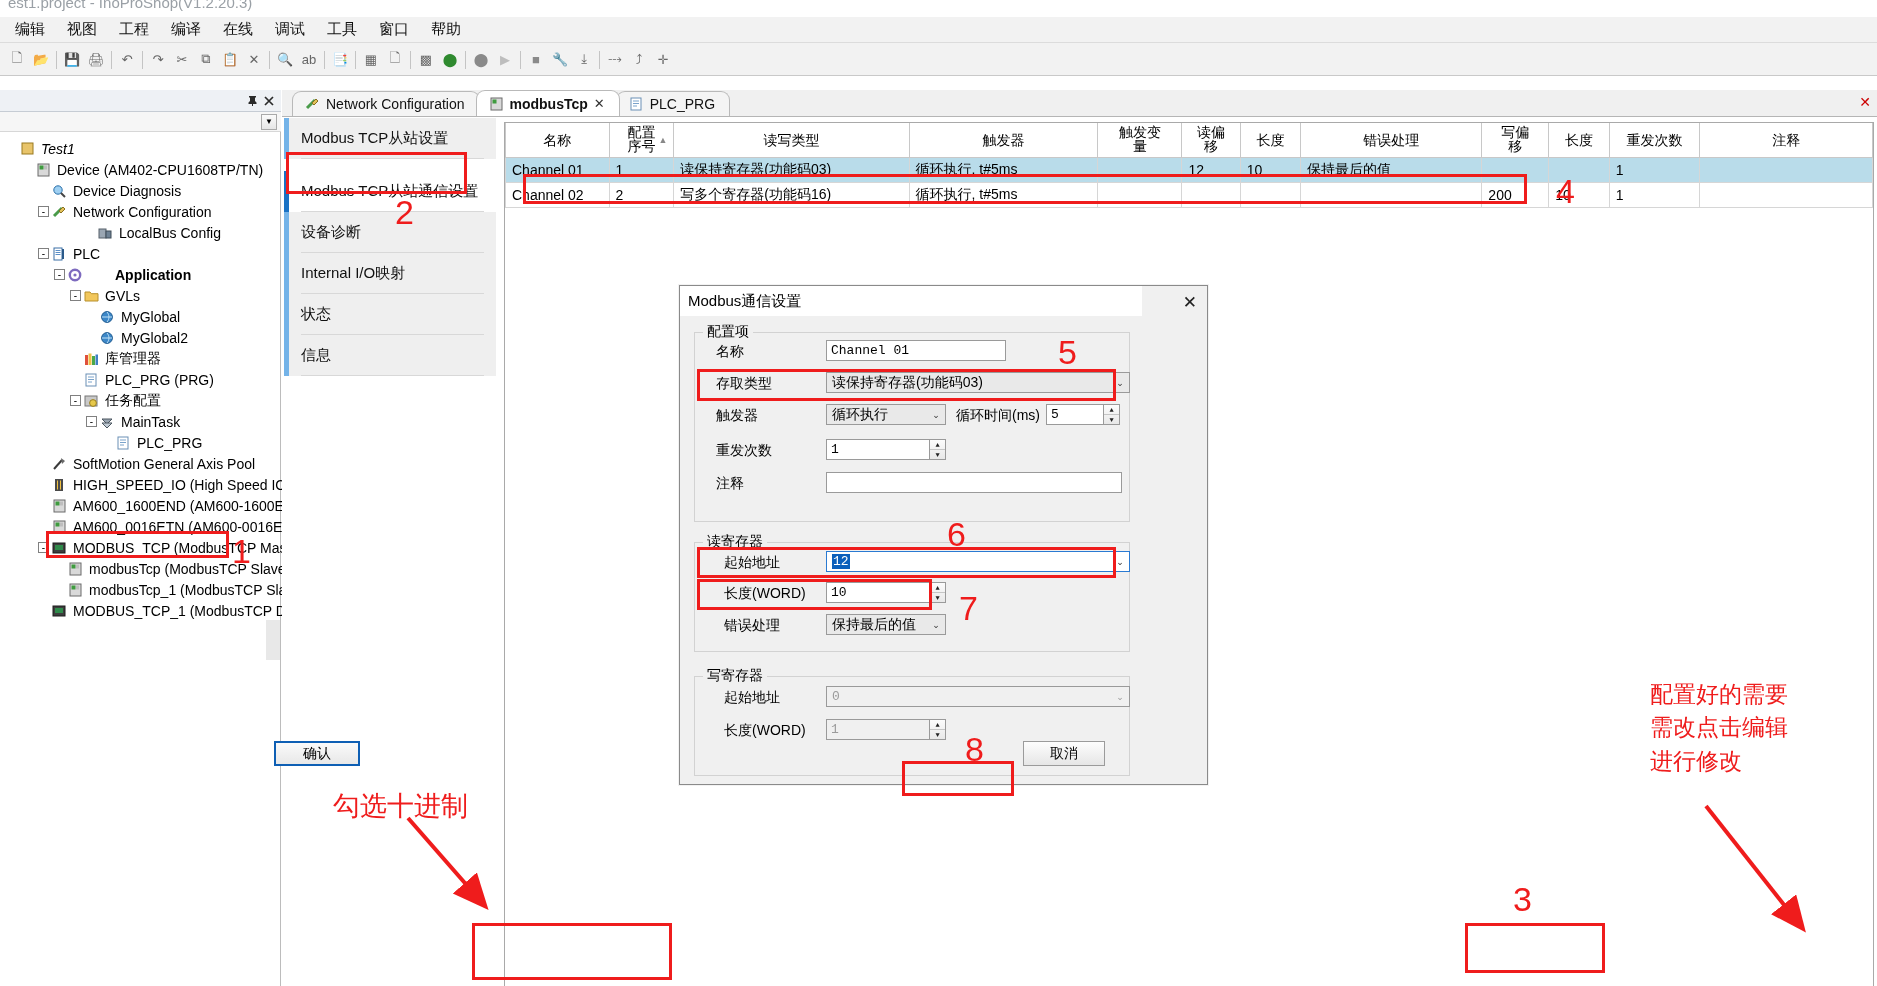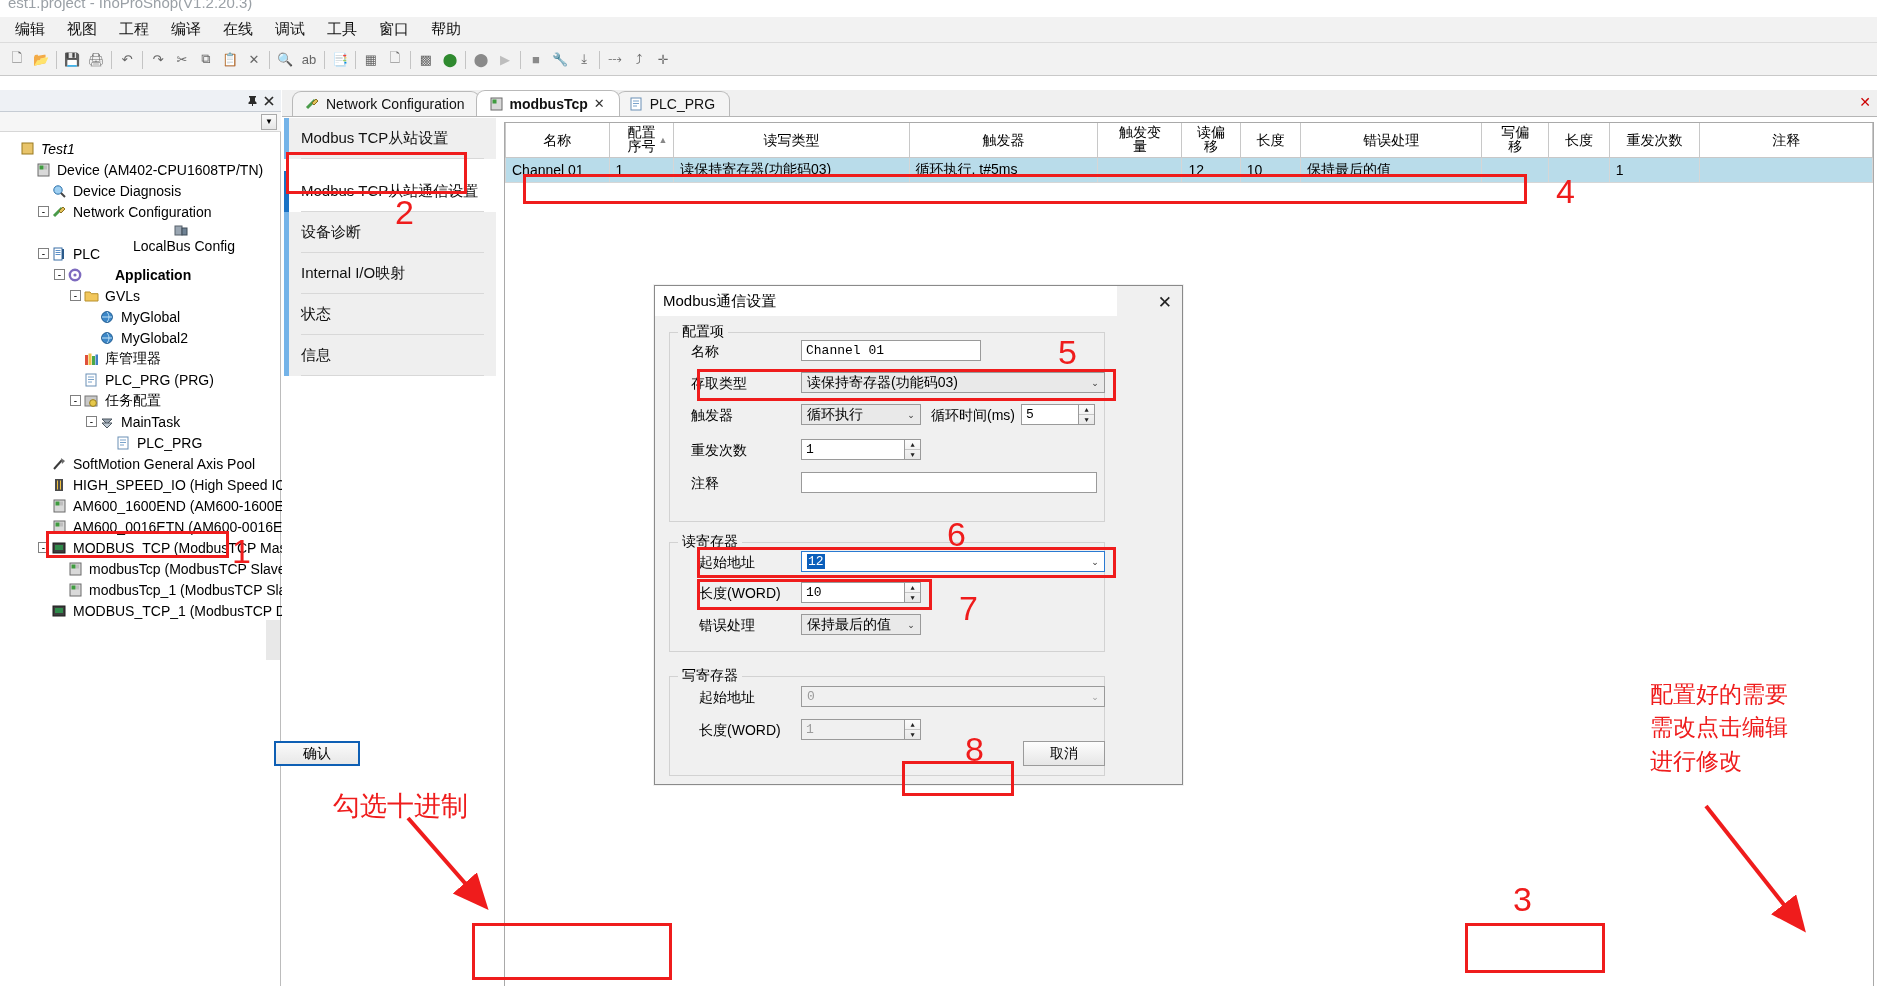--- a/index.html
+++ b/index.html
@@ -130,21 +130,21 @@
   }
   table.grid th .sortarrow{ position:absolute; right:6px; top:12px; font-size:9px; color:#888; }
   table.grid td{
     border:1px solid #d6d6d6; font-size:14px; height:25px; padding:0 6px;
     white-space:nowrap; overflow:hidden;
   }
   tr.selrow td{ background:#b9dcea; }
 
   
   #dialog{
-    position:absolute; left:654px; top:285px; width:529px; height:500px;
+    position:absolute; left:679px; top:285px; width:529px; height:500px;
     background:#f0f0f0; border:1px solid #8a8a8a;
     box-shadow:0 0 0 1px rgba(0,0,0,.05);
   }
   #dlgtitle{
     position:absolute; left:0; top:0; width:462px; height:30px;
     background:#ffffff; display:flex; align-items:center; padding-left:8px; font-size:15px;
   }
   #dlgclose{ position:absolute; right:10px; top:6px; font-size:17px; color:#222; }
   .fieldset{
     position:absolute; border:1px solid #d2d2d2; background:transparent;
@@ -306,21 +306,21 @@
       <div class="tr" style="padding-left: 38px;">
         <span class="exp">-</span>
         <span class="ico">
           <svg width="15" height="14">
             <path d="M2 11l8-8" stroke="#4a9b4a" stroke-width="3"></path>
             <path d="M11 2l2 2-4 4-2-2z" fill="#e2c25a" stroke="#8a6f20"></path>
           </svg>
         </span>
         <span class="lbl">Network Configuration</span>
       </div>
-      <div class="tr" style="padding-left: 84px; flex-direction: column;">
+      <div class="tr" style="padding-left: 84px;">
         <span class="expspace"></span>
         <span class="ico">
           <svg width="15" height="14">
             <rect x="1" y="3" width="7" height="9" fill="#9aa6b2" stroke="#56606b"></rect>
             <rect x="8" y="5" width="5" height="7" fill="#6f8294" stroke="#3f4c58"></rect>
           </svg>
         </span>
         <span class="lbl">LocalBus Config</span>
       </div>
       <div class="tr" style="padding-left: 38px;">
@@ -598,20 +598,34 @@
             <td>循环执行, t#5ms</td>
             <td></td>
             <td>12</td>
             <td>10</td>
             <td>保持最后的值</td>
             <td></td>
             <td></td>
             <td>1</td>
             <td></td>
           </tr>
+          <tr class="">
+            <td>Channel 02</td>
+            <td>2</td>
+            <td>写多个寄存器(功能码16)</td>
+            <td>循环执行, t#5ms</td>
+            <td></td>
+            <td></td>
+            <td></td>
+            <td></td>
+            <td>200</td>
+            <td>10</td>
+            <td>1</td>
+            <td></td>
+          </tr>
         </tbody>
     </table>
   </div>
 
 </div>
 
 <div id="dialog">
   <div id="dlgtitle">
     <span>Modbus通信设置</span>
   </div>

